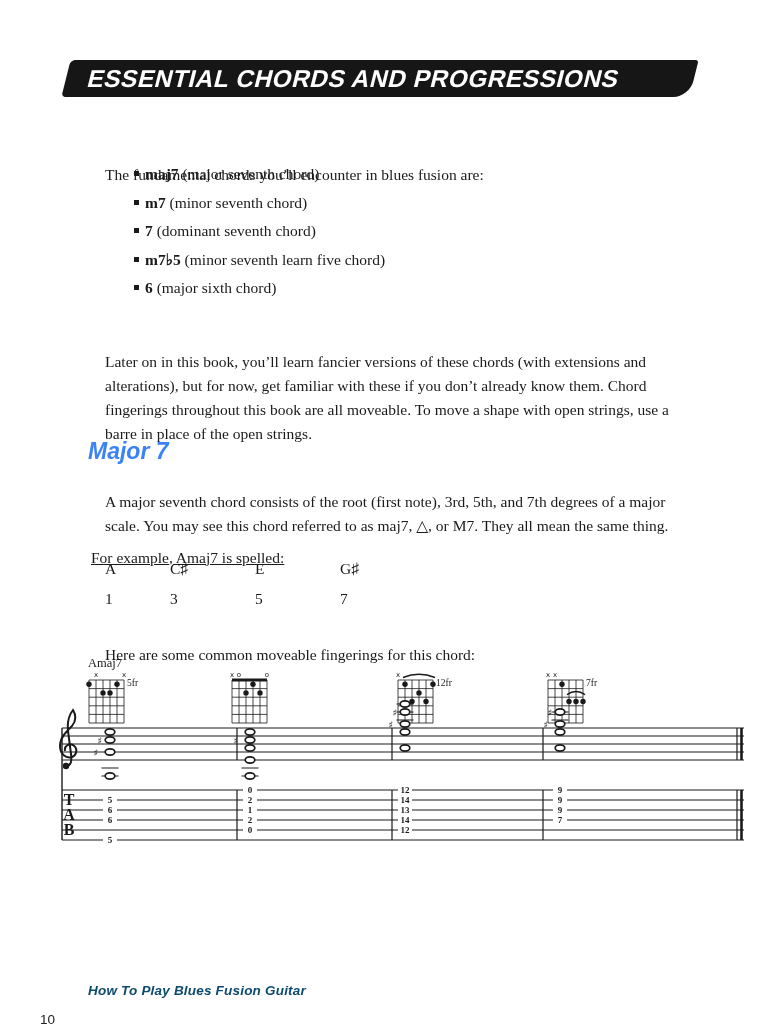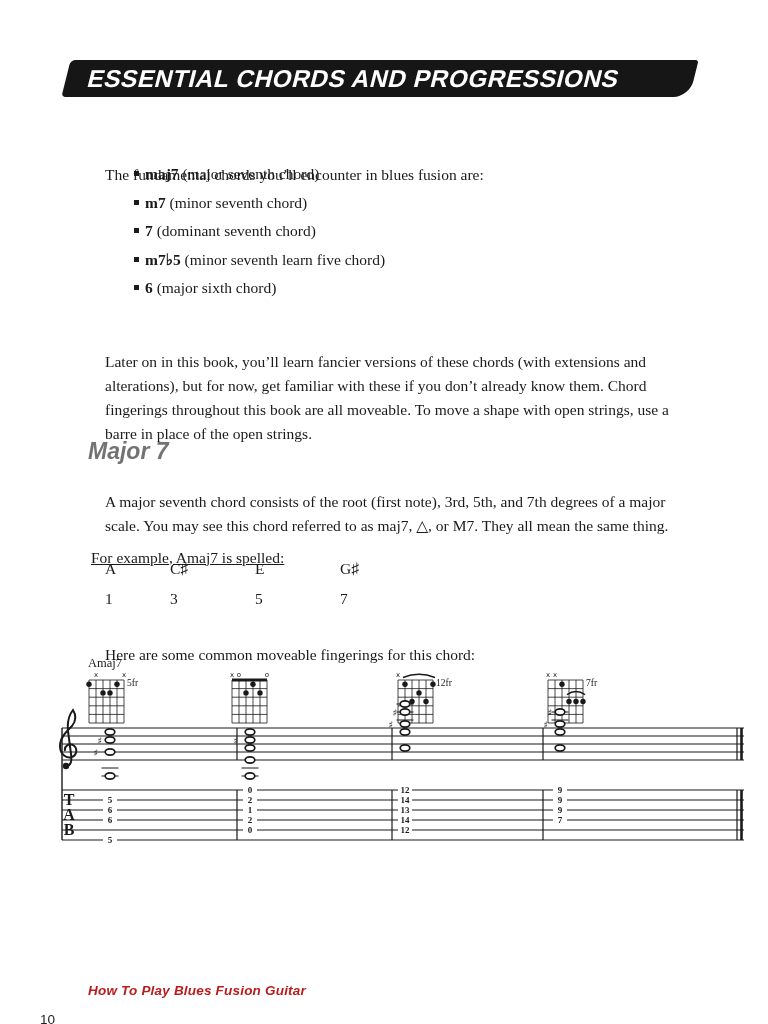--- a/index.html
+++ b/index.html
@@ -35,42 +35,42 @@
   }
   .bullet{
     position:absolute;left:0;top:6px;width:5px;height:5px;background:#1a1a1a;
     display:inline-block;
   }
   .chord-name{font-weight:bold;}
   .after-list{left:105px;top:334px;width:586px;text-align:left;}
   .section-heading{
     position:absolute;left:88px;top:438px;margin:0;
     font-family:"Liberation Sans", sans-serif;
-    font-style:italic;font-weight:bold;font-size:23px;color:#737373;
+    font-style:italic;font-weight:bold;font-size:23px;color:#3b82f6;
     letter-spacing:0px;
   }
   .major7-body{left:105px;top:474px;width:590px;}
   .example-lead{left:91px;top:530px;width:500px;text-decoration:underline;}
   .spelling-row{position:absolute;height:20px;font-size:15.5px;}
   .row-notes{top:560px;}
   .row-degrees{top:590px;}
   .spelling-cell{position:absolute;top:0;}
   .cell-0{left:105px;}.cell-1{left:170px;}.cell-2{left:255px;}.cell-3{left:340px;}
   .fingerings-lead{left:105px;top:627px;width:520px;}
   
   .notation{position:absolute;left:55px;top:653px;width:700px;height:200px;}
   
   .footer-pagenum{
     position:absolute;left:40px;top:1012px;
     font-family:"Liberation Sans", sans-serif;font-size:13.5px;color:#222;
   }
   .footer-title{
     position:absolute;left:88px;top:983px;
     font-family:"Liberation Sans", sans-serif;
-    font-weight:bold;font-style:italic;font-size:13.5px;color:#b91c1c;
+    font-weight:bold;font-style:italic;font-size:13.5px;color:#0c4a6e;
     letter-spacing:0.2px;
   }
 </style>
 </head>
 <body>
 
 <div class="page">
 
   <div class="banner">
     <span class="banner-title">ESSENTIAL CHORDS AND PROGRESSIONS</span>

